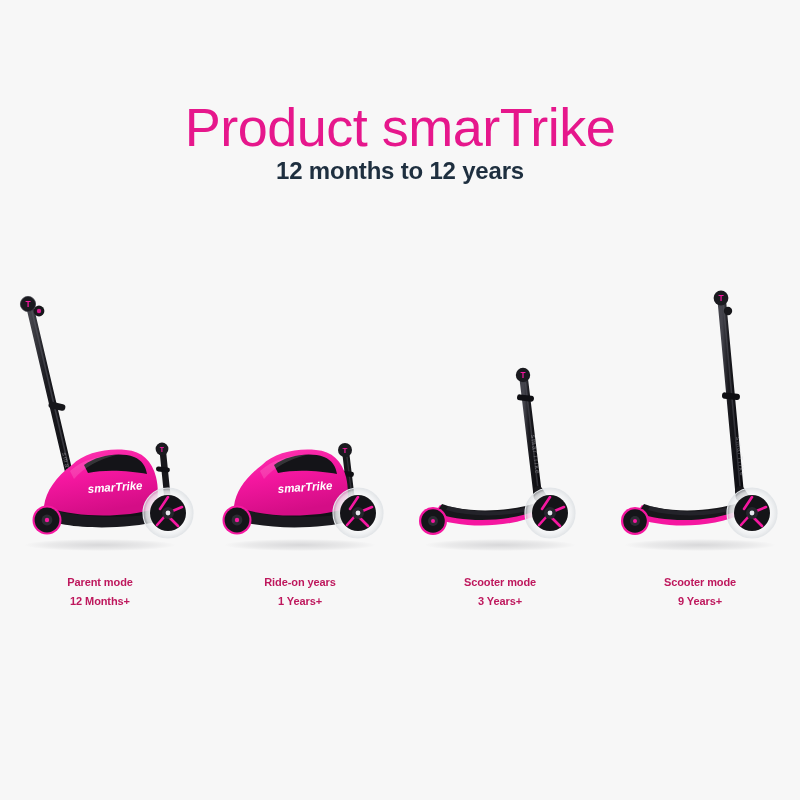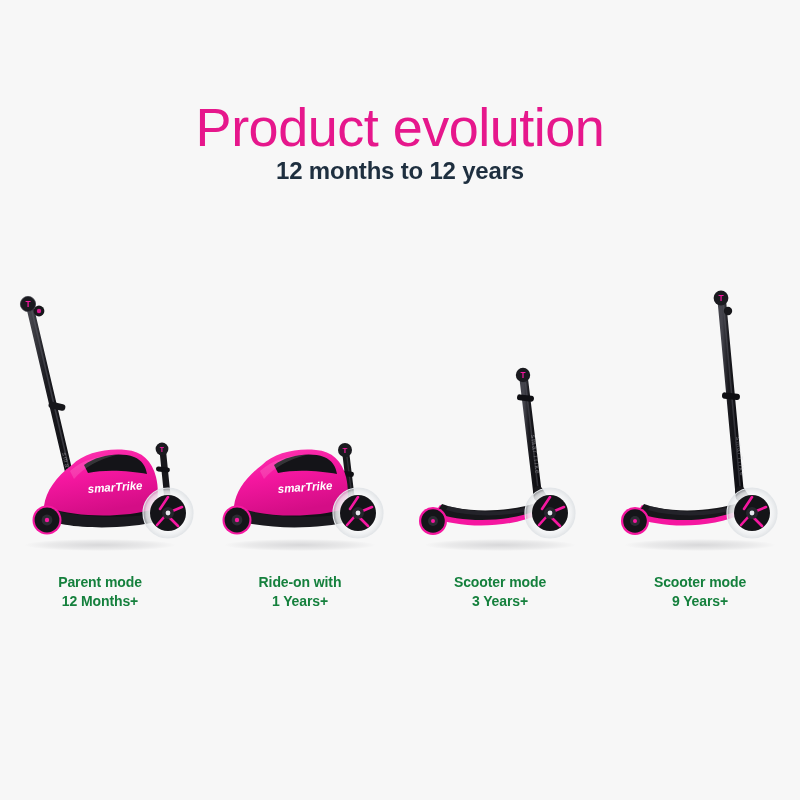--- a/index.html
+++ b/index.html
@@ -73,22 +73,22 @@
     top: 0;
     width: 200px;
     height: 272px;
   }
   .caption {
     position: absolute;
     left: 0;
     top: 288px;
     width: 200px;
     text-align: center;
-    color: #15803d;
-    font-size: 14px;
+    color: #be185d;
+    font-size: 11px;
     font-weight: 700;
     line-height: 19px;
     letter-spacing: -0.1px;
   }
   .caption .age {
     display: block;
     font-weight: 700;
   }
   .shadow {
     position: absolute;
@@ -101,21 +101,21 @@
     background: radial-gradient(ellipse at center, rgba(60,60,70,0.17) 0%, rgba(60,60,70,0.07) 48%, rgba(60,60,70,0) 72%);
   }
   svg { display: block; }
 </style>
 </head>
 <body>
 
 <div class="page">
 
   <div class="header">
-    <div class="title">Product evolution</div>
+    <div class="title">Product smarTrike</div>
     <div class="subtitle-2">12 months to 12 years</div>
   </div>
 
   <div class="products">
 
     <div class="product-cell">
       <div class="stage">
         <svg viewBox="0 0 200 272" width="200" height="272">
           <defs>
             <linearGradient id="pinkBody1" x1="0" y1="0" x2="0.3" y2="1">
@@ -264,21 +264,21 @@
               <path d="M168 241 L159 232"></path>
               <path d="M147 240 L155 231"></path>
             </g>
             <circle cx="158" cy="228" r="6" fill="#26262d"></circle>
             <circle cx="158" cy="228" r="2.4" fill="#e8e8ee"></circle>
           </g>
         </svg>
         <div class="shadow"></div>
       </div>
       <div class="caption">
-        <span>Ride-on with</span>
+        <span>Ride-on years</span>
         <span class="age">1 Years+</span>
       </div>
     </div>
 
     <div class="product-cell">
       <div class="stage">
         <svg viewBox="0 0 200 272" width="200" height="272">
           <defs>
             <linearGradient id="stem3" x1="0" y1="0" x2="1" y2="0">
               <stop offset="0%" stop-color="#44444c"></stop>

